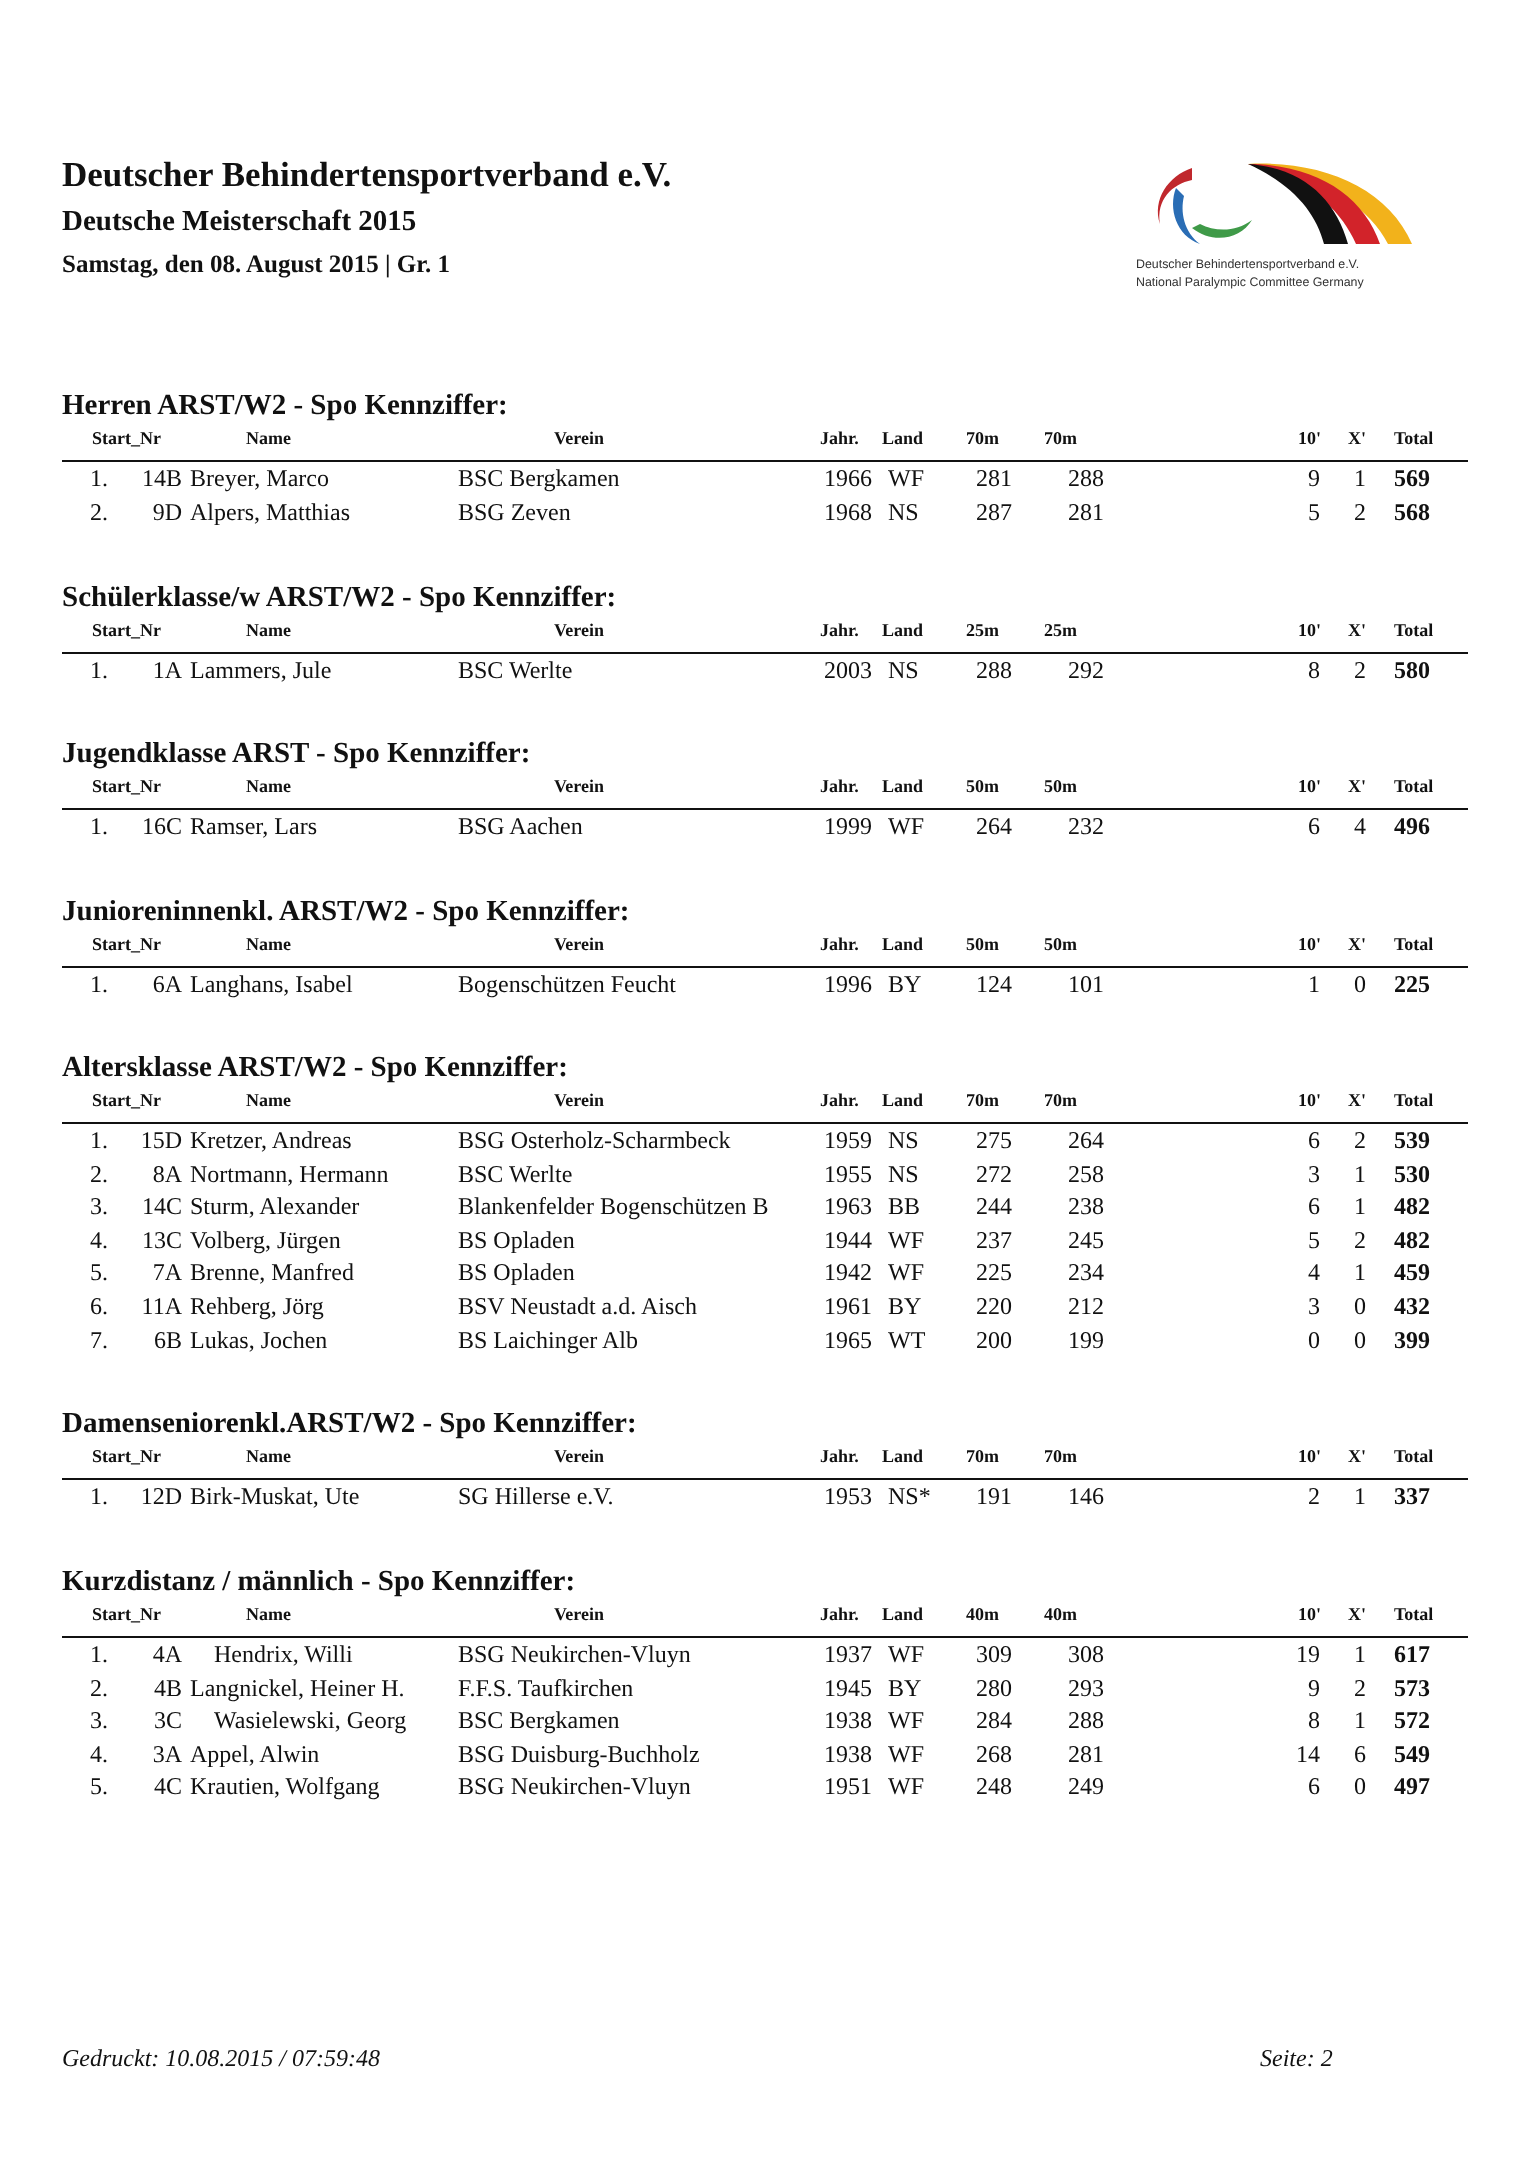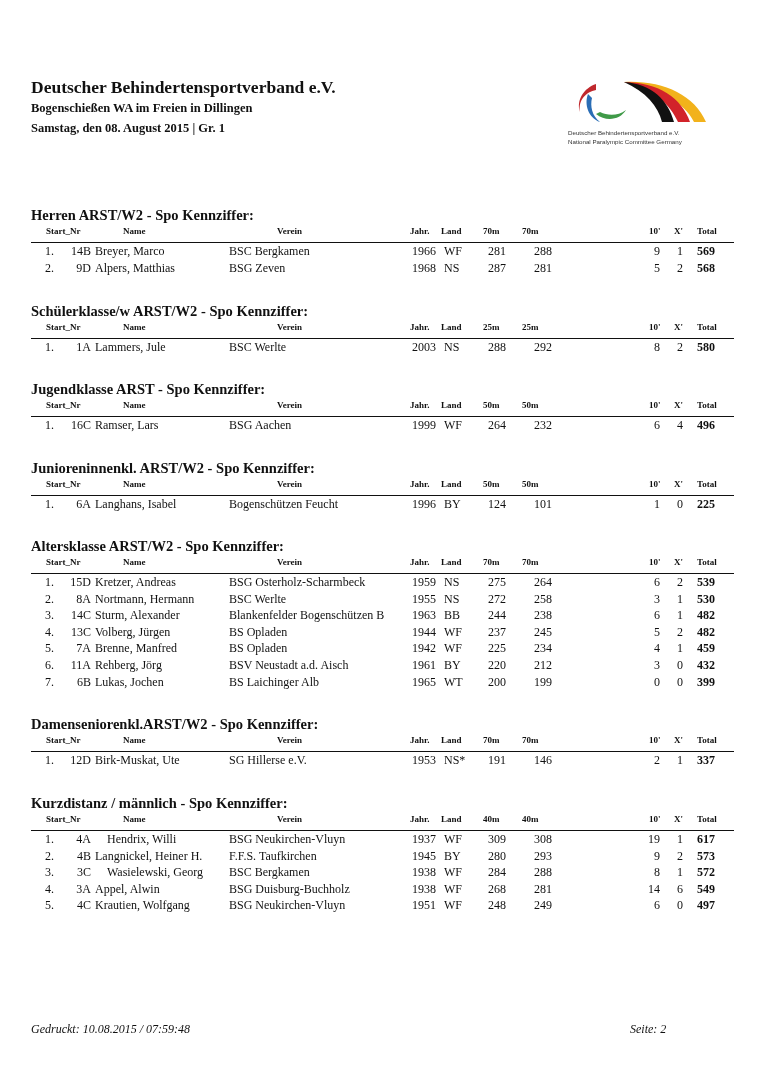--- a/index.html
+++ b/index.html
@@ -7,21 +7,21 @@
          font-family: "Liberation Serif", "DejaVu Serif", serif; color: #111; }
   .hdr { position: absolute; left: 31px; top: 76px; }
   .hdr .t1 { font-size: 17.5px; font-weight: bold; line-height: 22px; }
   .hdr .t2 { font-size: 14.5px; font-weight: bold; line-height: 22px; margin-top: 2px; }
   .hdr .t3 { font-size: 12.5px; font-weight: bold; line-height: 20px; }
   .hdr .t4 { font-size: 12.5px; font-weight: bold; line-height: 21px; }
   .logo { position: absolute; left: 566px; top: 72px; width: 150px; height: 80px; }
   .logo .caption { position: absolute; left: 2px; top: 56px; font-family: "Liberation Sans", sans-serif;
                    font-size: 6.2px; color: #333; line-height: 9px; white-space: nowrap; }
   .section { position: absolute; left: 31px; width: 703px; }
-  .sec-title { font-size: 14.5px; font-weight: bold; line-height: 18px; height: 20px; margin-top: 12px; }
+  .sec-title { font-size: 14.5px; font-weight: bold; line-height: 18px; height: 20px; }
   .colhead { position: relative; height: 15px; font-size: 9px; font-weight: bold; }
   .colhead span, .row span { position: absolute; top: 0; white-space: nowrap; }
   .rule { height: 0; border-top: 1.5px solid #111; margin-top: 1px; }
   .row { position: relative; height: 16.6px; font-size: 12px; line-height: 16px; }
   .c-rank { left: 14px; }
   .c-start { left: 30px; width: 30px; text-align: right; }
   .c-name { left: 60px; }
   .c-verein { left: 198px; }
   .c-jahr { left: 381px; }
   .c-land { left: 413px; }
@@ -42,21 +42,21 @@
   .h-total { left: 666px; }
   .footer { position: absolute; top: 1022px; font-style: italic; font-weight: normal; font-size: 12px; }
   .footer.left { left: 31px; }
   .footer.right { left: 630px; }
 </style>
 </head>
 <body>
 
 <div class="hdr">
   <div class="t1">Deutscher Behindertensportverband e.V.</div>
-  <div class="t3">Bogenschießen WA im Freien in Dillingen</div>
+  <div class="t2">Deutsche Meisterschaft 2015</div>
   <div class="t4">Samstag, den 08. August 2015 | Gr. 1</div>
 </div>
 
 <div class="logo">
   <svg width="150" height="56" viewBox="0 0 150 56">
     <path d="M58 10 C 95 8, 128 22, 140 50 L 128 50 C 118 30, 95 18, 58 10 Z" fill="#f2b21b"></path>
     <path d="M58 10 C 92 10, 116 26, 124 50 L 112 50 C 104 32, 88 18, 58 10 Z" fill="#d2232a"></path>
     <path d="M58 10 C 86 12, 102 28, 108 50 L 96 50 C 92 34, 80 20, 58 10 Z" fill="#111111"></path>
     <path d="M30 12 C 18 16, 10 28, 14 40 C 12 28, 20 20, 30 18 Z" fill="#c0282d"></path>
     <path d="M22 22 C 18 32, 22 46, 34 50 C 26 44, 24 34, 26 26 Z" fill="#2a6db5"></path>

